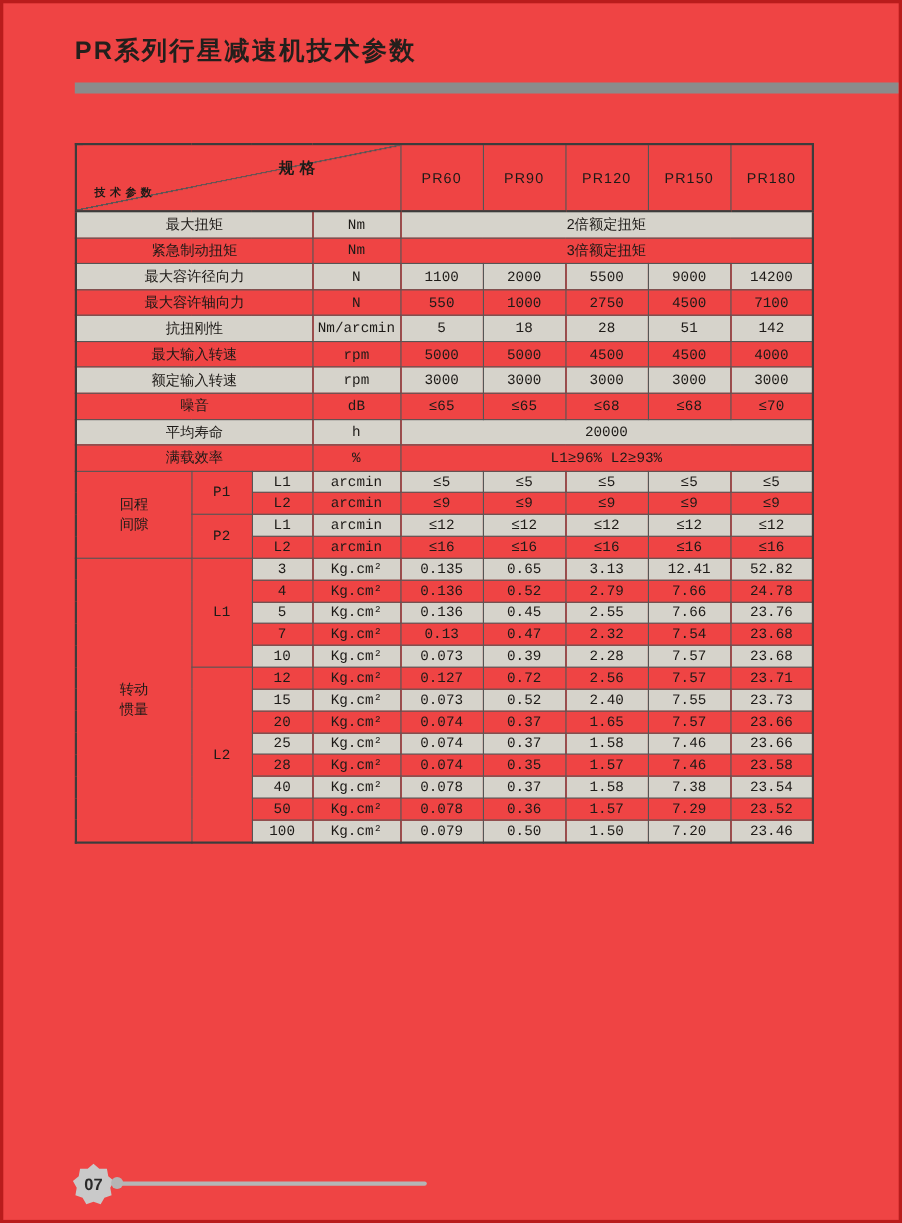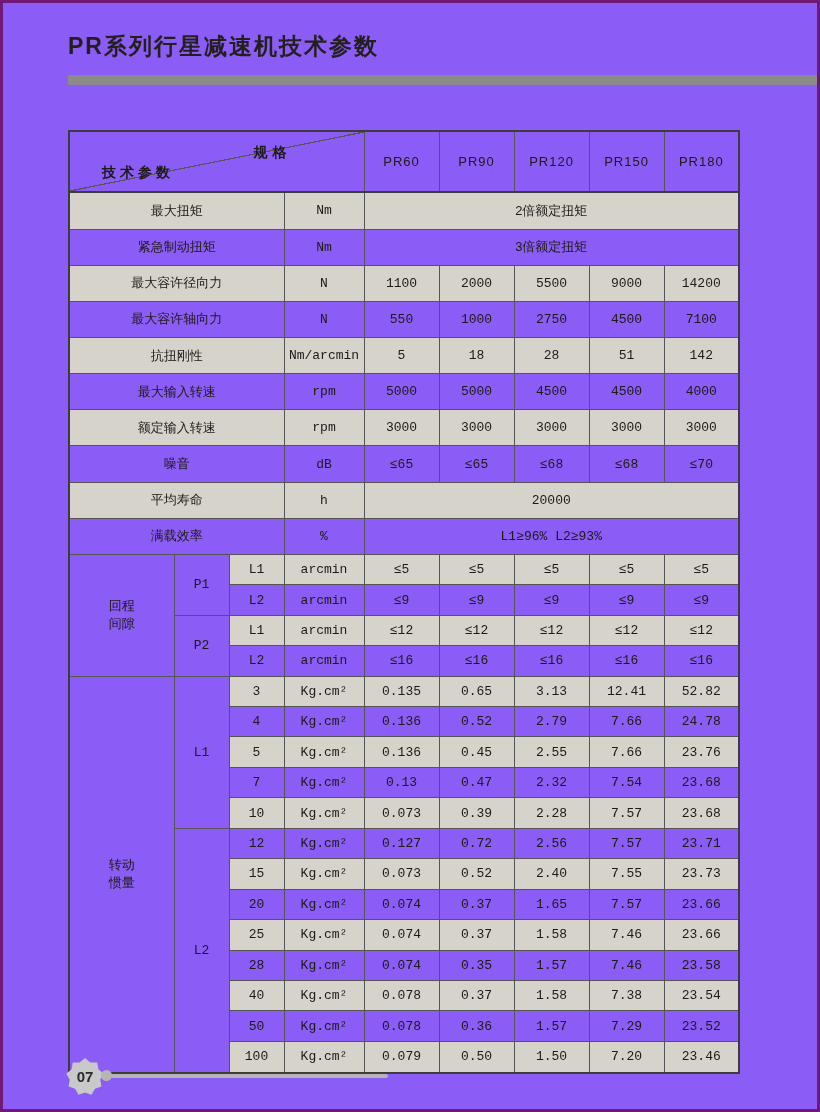--- a/index.html
+++ b/index.html
@@ -1,49 +1,49 @@
 <!DOCTYPE html>
 <html><head>
 <meta charset="utf-8">
 <style>
   html,body{margin:0;padding:0;background:#fff;font-family:"Liberation Sans",sans-serif;}
   .page{
     position:relative;width:820px;height:1112px;box-sizing:border-box;
-    background:#8b5cf6;border:3px solid #701a75;overflow:hidden;
+    background:#ef4444;border:3px solid #b91c1c;overflow:hidden;
   }
   .title{
     position:absolute;left:65px;top:28px;width:700px;
     font-size:23px;font-weight:bold;color:#231f1c;letter-spacing:2px;
   }
   .title-bar{
     position:absolute;left:65px;top:72px;right:0;height:10px;background:#8b8b8b;
   }
   table.spec{
-    position:absolute;left:65px;top:127px;width:670px;height:944px;
+    position:absolute;left:65px;top:127px;width:670px;height:637px;
     border-collapse:collapse;table-layout:fixed;
     border:2px solid #3c3c3c;
   }
   table.spec td,table.spec th{
     border:1px solid #555;padding:0;text-align:center;vertical-align:middle;
     font-size:13px;color:#1d1a17;font-weight:normal;overflow:hidden;
   }
   table.spec thead tr{height:61px;}
   table.spec thead th{border-bottom:2px solid #3c3c3c;}
   td.g{background:#d6d3cb;}
   td.zh{font-family:"Liberation Sans",sans-serif;margin-left:16px;}
   td.mono, .mono{font-family:"Liberation Mono","DejaVu Sans Mono",monospace;font-size:13px;}
   th.model{font-family:"Liberation Sans",sans-serif;font-size:13px;letter-spacing:1px;margin-top:12px;}
   th.diag{position:relative;
     background:linear-gradient(to bottom right,transparent calc(50% - 0.6px),#555 calc(50% - 0.6px),#555 calc(50% + 0.6px),transparent calc(50% + 0.6px));
   }
   .diag .corner-top{
     position:absolute;right:72px;top:12px;font-weight:bold;letter-spacing:5px;font-size:14px;color:#1d1a17;
   }
   .diag .corner-bottom{
-    position:absolute;left:32px;bottom:9px;font-weight:bold;letter-spacing:4px;font-size:14px;color:#1d1a17;
+    position:absolute;left:16px;bottom:9px;font-weight:bold;letter-spacing:4px;font-size:10px;color:#1d1a17;
   }
   .footer{position:absolute;left:0;top:1052px;width:820px;height:44px;}
   .gear{position:absolute;left:62px;top:2px;width:40px;height:40px;}
   .gear text{font-family:"Liberation Sans",sans-serif;font-size:15px;font-weight:bold;fill:#2a2a2a;}
   .footer-line{
     position:absolute;left:101px;top:19px;width:284px;height:4px;
     background:#b5b5b5;border-radius:2px;
   }
   .footer-dot{
     position:absolute;left:98px;top:15px;width:11px;height:11px;border-radius:50%;background:#b5b5b5;

